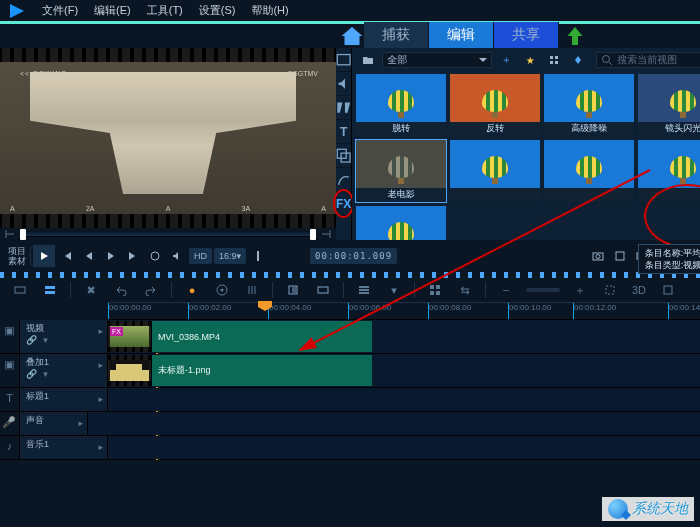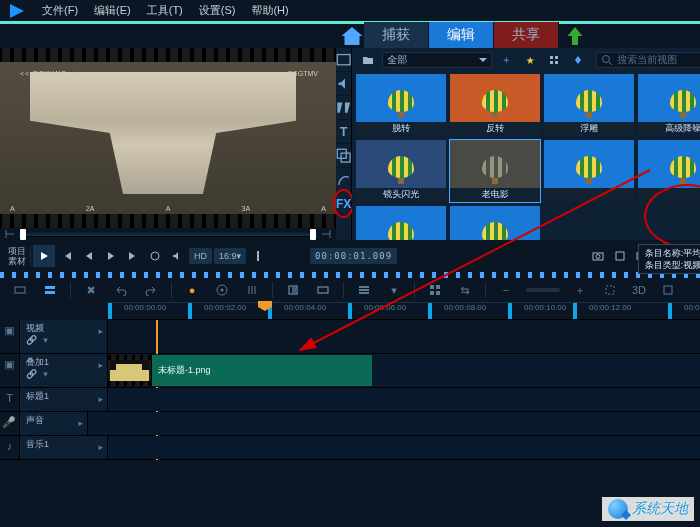--- a/index.html
+++ b/index.html
@@ -11,21 +11,21 @@
   .app-logo { width:22px; height:22px; margin:0 6px; display:flex; align-items:center; justify-content:center; }
   .app-logo svg{ width:16px; height:16px; }
   .menu-item { padding:0 8px; cursor:default; }
 
   
   .top-tabs { height:24px; background:#0a1624; display:flex; align-items:flex-end; font-size:14px; color:#9db4cc; position:relative; }
   .top-tabs .spacer { flex:0 0 340px; }
   .top-tabs .home-ic { width:24px; height:24px; display:flex; align-items:center; justify-content:center; color:#4fa7ff; }
   .top-tabs .tab { padding:4px 18px; background:#17324a; border-right:1px solid #0a1624; cursor:pointer; }
   .top-tabs .tab.active { background:#1a79d6; color:#fff; }
-  .top-tabs .share { background:#7f1d1d;font-family:Liberation Mono, monospace; }
+  .top-tabs .share { background:#1d4ed8;font-family:Liberation Mono, monospace; }
   .top-tabs .up-ic { width:24px; height:24px; display:flex; align-items:center; justify-content:center; color:#33aa33; margin-left:4px;}
 
   
   .workspace { display:flex; height:192px; }
 
   
   .preview { width:340px; background:#000; position:relative; display:flex; flex-direction:column; }
   .film-strip { height:14px; background:#1a1a1a; display:flex; }
   .film-strip .hole { width:12px; height:14px; background:#1a1a1a; border:2px solid #000; border-top:none; border-bottom:none; }
   .frame { flex:1; background:#2e2a24; position:relative; overflow:hidden; }
@@ -89,21 +89,21 @@
   .dot-row{ height:6px; background:repeating-linear-gradient(90deg,#4fa7ff 0 4px,#0a1624 4px 12px);}
   .tl-toolbar { height:24px; background:#0a1624; display:flex; align-items:center; gap:10px; padding:0 10px; color:#5b7a96; font-size:11px;}
   .tl-toolbar .tb { width:20px; height:20px; display:flex; align-items:center; justify-content:center; cursor:pointer;}
   .tl-toolbar .tb.on{ color:#f59a2a;}
   .tl-toolbar .sep{ flex:0 0 1px; height:16px; background:#1d3045;}
   .tl-toolbar .tb.blue{ color:#4fa7ff;}
   .tl-toolbar .tb.locked{ color:#7ea4c8;}
 
   
   .ruler { height:18px; background:#0a1624; display:flex; font-size:8px; color:#5b7a96; position:relative; margin-left:108px; border-top:1px solid #1d3045; border-bottom:1px solid #000;}
-  .ruler .tick{ position:absolute; top:0; bottom:0; border-left:4px solid #0ea5e9; padding-left:12px;}
+  .ruler .tick{ position:absolute; top:0; bottom:0; border-left:1px solid #0ea5e9; padding-left:0;}
   .playhead{ position:absolute; left:156px; top:0; bottom:0; width:0; border-left:2px solid #f59a2a;}
   .scrubber{ position:absolute; left:150px; top:-2px; width:14px; height:10px; background:#f59a2a; clip-path:polygon(0 0,100% 0,100% 60%,50% 100%,0 60%);}
 
   
   .tracks{ background:#0a1624;}
   .track{ height:34px; display:flex; border-bottom:1px solid #000;}
   .track.thin{height:24px;}
   .thead{ width:108px; background:#0e2033; display:flex; flex-direction:column; padding:2px 6px; font-size:9px; color:#9db4cc; border-right:1px solid #000; position:relative;}
   .thead .name{ display:flex; align-items:center; gap:4px;}
   .thead .tools{ display:flex; gap:6px; font-size:9px; color:#5b7a96;}
@@ -339,26 +339,20 @@
           <div class="thumb orange">
             <div class="art">
               <div class="balloon"></div>
             </div>
             <div class="caption">反转</div>
           </div>
           <div class="thumb ">
             <div class="art">
               <div class="balloon"></div>
             </div>
-            <div class="caption">浮雕</div>
-          </div>
-          <div class="thumb ">
-            <div class="art">
-              <div class="balloon"></div>
-            </div>
             <div class="caption">高级降噪</div>
           </div>
           <div class="thumb midblue">
             <div class="art">
               <div class="balloon"></div>
             </div>
             <div class="caption">镜头闪光</div>
           </div>
           <div class="thumb gray selected">
             <div class="art">
@@ -582,20 +576,30 @@
       <div class="thead" style="width:88px">
         <div class="name">
             <span>视频</span>
           </div>
         <div class="tools">
             <span>🔗</span>
             <span>▾</span>
           </div>
         <span class="arrow">▸</span>
       </div>
+      <div class="tbody">
+        <div class="clip green1" style="left:0;width:264px;">
+          <div class="th">
+            <div class="sprockets"></div>
+              <div class="th-inner"></div>
+            <div class="fx-badge">FX</div>
+          </div>
+          <span class="label">MVI_0386.MP4</span>
+        </div>
+      </div>
     </div>
 
     <div class="track">
       <div class="track-cam">▣</div>
       <div class="thead" style="width:88px">
         <div class="name">
             <span>叠加1</span>
           </div>
         <div class="tools">
             <span>🔗</span>

